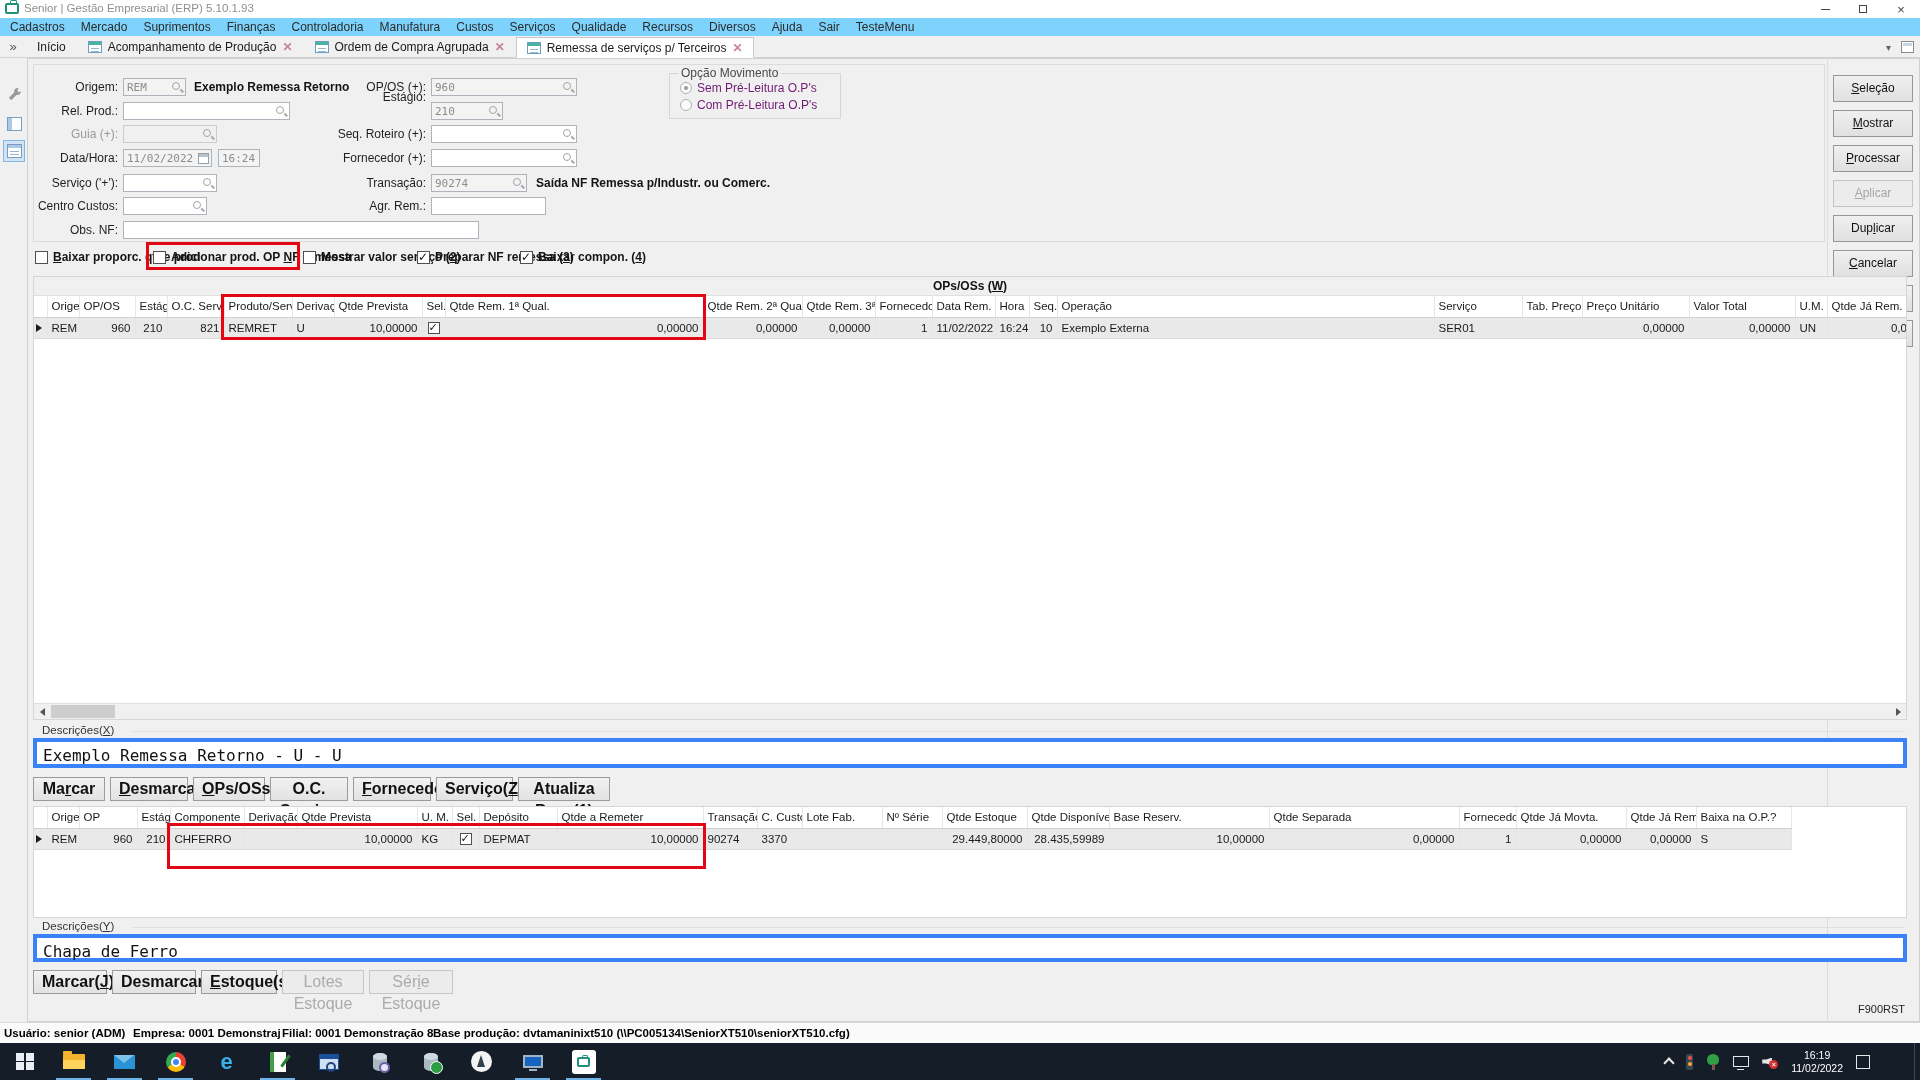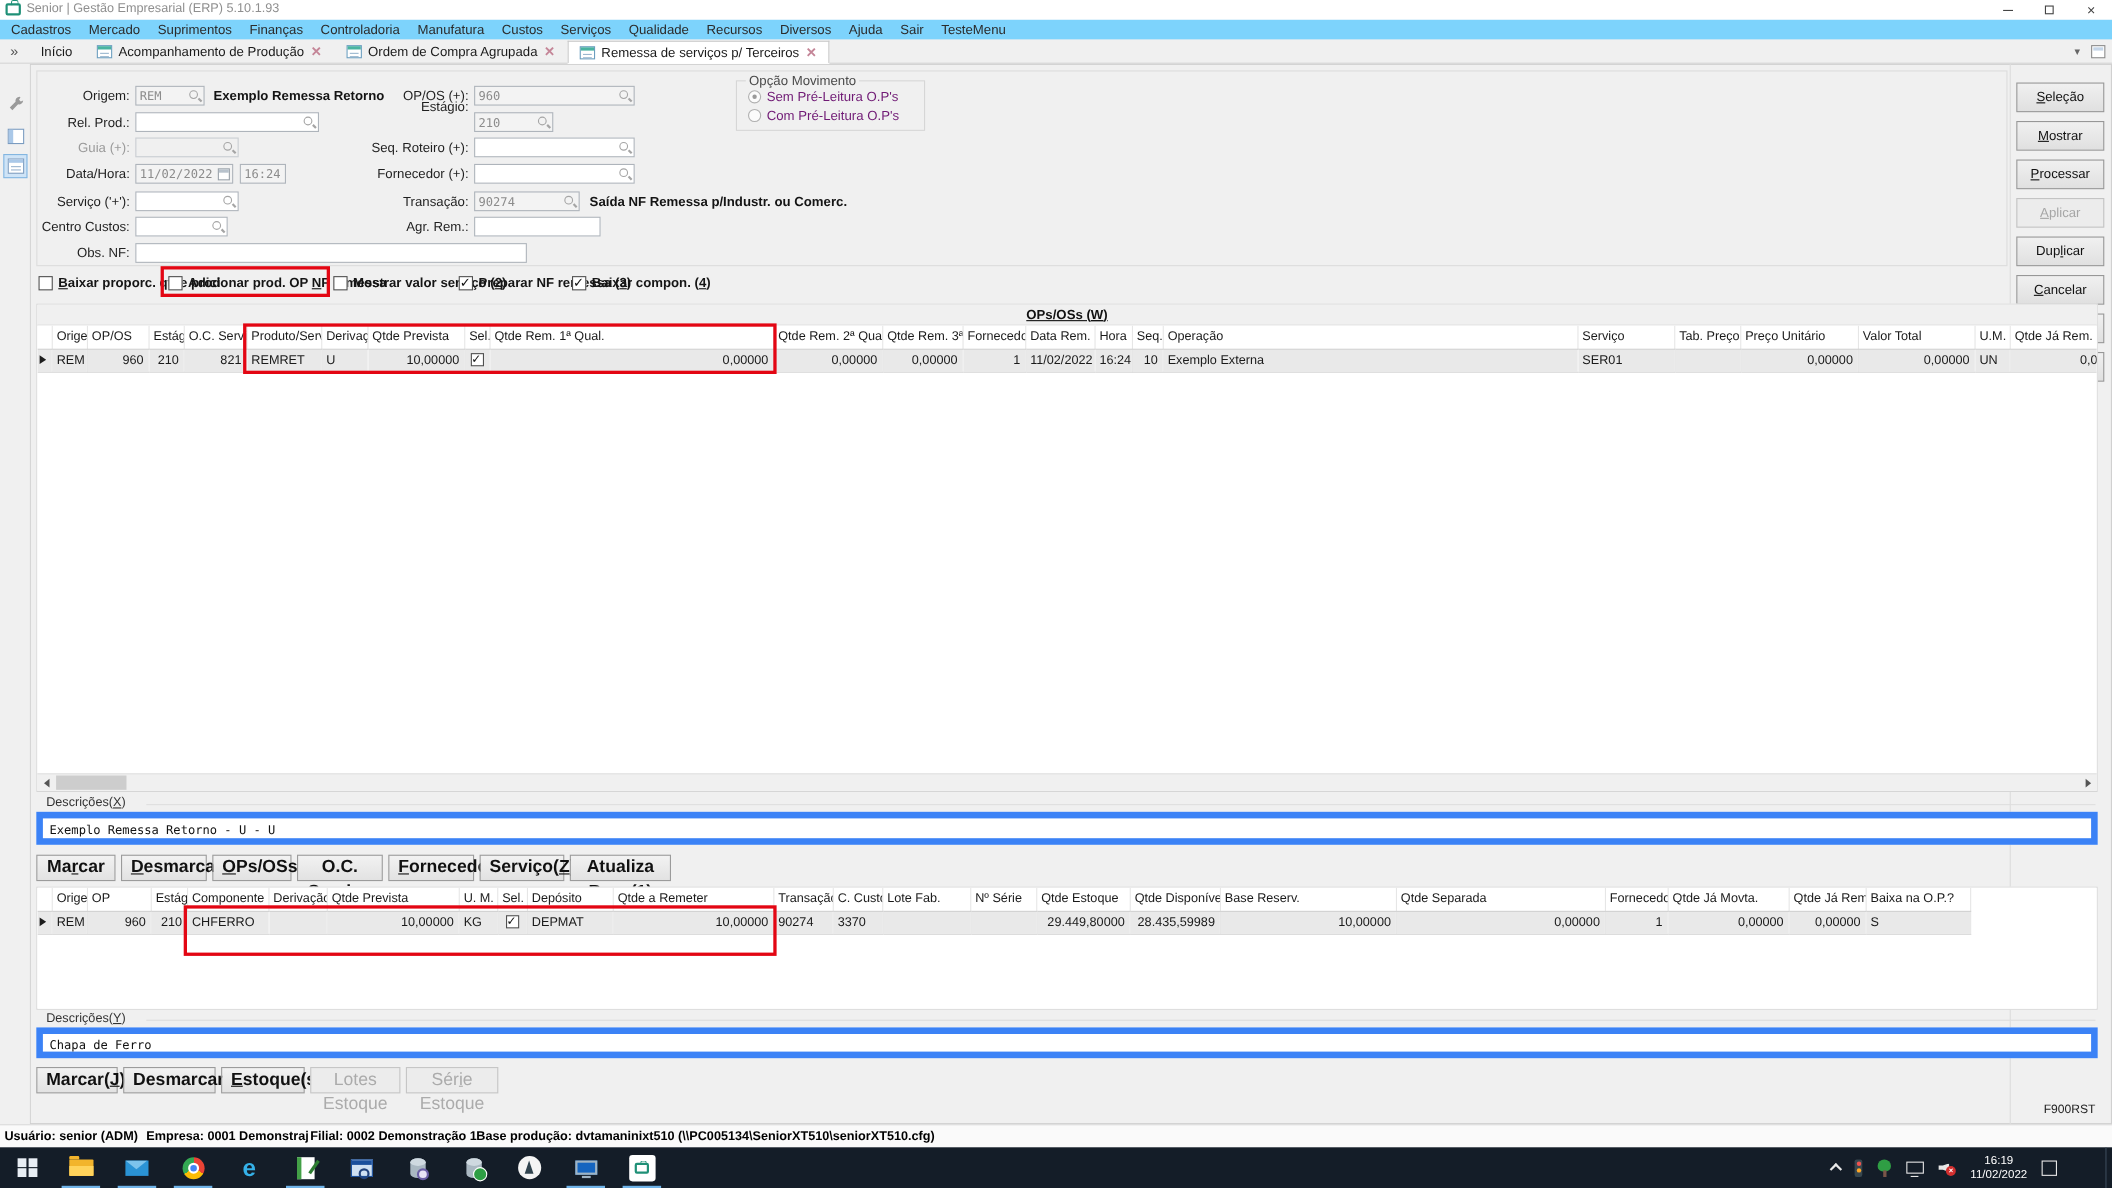--- a/index.html
+++ b/index.html
@@ -77,21 +77,21 @@
   .abtn.disabled { color:#a6a6a6; background:#ececec; border-color:#c3c3c3; }
 
   
   .chk { position:absolute; top:249px; height:16px; display:flex; align-items:center; gap:5px; white-space:nowrap; }
   .cb { width:13px; height:13px; background:#fff; border:1px solid #4f4f4f; position:relative; flex:none; }
   .cb.checked::after { content:"✓"; font-family:"DejaVu Sans", sans-serif; position:absolute; left:0px; top:-2px; font-size:12px; color:#111; }
   .cb-lbl { font-weight:600; color:#151515; }
 
   
   .grid-group { position:absolute; left:33px; background:#fff; border:1px solid #d6d6d6; display:flex; flex-direction:column; }
-  .grid-title { background:#f0f0f0; text-align:center; font-weight:700; color:#111; border-bottom:1px solid #e0e0e0;text-decoration:underline; }
+  .grid-title { background:#f0f0f0; text-align:center; font-weight:700; color:#111; border-bottom:1px solid #e0e0e0; }
   .grid-scroll { overflow:hidden; flex:none; background:#fff; }
   .grid { border-collapse:collapse; table-layout:fixed; }
   .grid th, .grid td { height:21px; padding:0 4px; font-size:11.5px; font-weight:400; text-align:left; white-space:nowrap; overflow:hidden; border-right:1px solid #e6e6e6; }
   .grid thead tr { background:#fff; }
   .grid thead tr th { border-bottom:1px solid #cfcfcf; }
   .grid tbody tr { background:#e9e9e9; }
   .grid tbody tr td { border-bottom:1px solid #dcdcdc; }
   .grid td.n { text-align:right; }
   .grid .ctr { text-align:center; }
   .grid .mk { padding:0 2px; }
@@ -103,21 +103,21 @@
   .sb-btn { position:absolute; top:0; width:16px; height:15px; display:flex; align-items:center; justify-content:center; }
   .sb-btn.left { left:0; } .sb-btn.right { right:0; }
   .tri-l { width:0; height:0; border-right:5px solid #555; border-top:4px solid transparent; border-bottom:4px solid transparent; }
   .tri-r { width:0; height:0; border-left:5px solid #555; border-top:4px solid transparent; border-bottom:4px solid transparent; }
   .sb-thumb { position:absolute; left:17px; top:1px; width:64px; height:13px; background:#cdcdcd; }
 
   
   .desc-group { position:absolute; left:33px; width:1874px; height:48px; }
   .desc-group::before { content:""; position:absolute; top:7px; left:100px; right:2px; border-top:1px solid #dedede; }
   .desc-legend { position:absolute; top:0; left:6px; background:#f0f0f0; padding:0 3px; color:#333; font-size:11.5px; }
-  .desc-box { position:absolute; left:0; right:0; top:14px; height:30px; background:#fff; border:6px solid #3b82f6; font-family:"DejaVu Sans Mono", monospace; font-size:11px; color:#111; padding:4px 6px; }
+  .desc-box { position:absolute; left:0; right:0; top:14px; height:30px; background:#fff; border:4px solid #3b82f6; font-family:"DejaVu Sans Mono", monospace; font-size:16px; color:#111; padding:4px 6px; }
 
   
   .btn-row { position:absolute; left:33px; display:flex; gap:5px; }
   .gbtn { height:24px; background:linear-gradient(#f2f2f2,#e2e2e2); border:1px solid #9b9b9b; font-family:"Liberation Sans", sans-serif; font-size:16px; color:#111; text-align:center; line-height:22px; padding:0 8px; font-weight:600; }
   .gbtn.disabled { color:#ababab; background:#ececec; border-color:#c6c6c6; font-weight:400; }
 
   
   .redbox { position:absolute; border:3px solid #e30613; pointer-events:none; z-index:5; }
 
   .screen-code { position:absolute; right:15px; top:1003px; font-size:11px; color:#222; }
@@ -600,21 +600,21 @@
 
 <div class="redbox" style="left:146px;top:242px;width:154px;height:28px;"></div>
 <div class="redbox" style="left:221px;top:294px;width:485px;height:46px;"></div>
 <div class="redbox" style="left:167px;top:823px;width:539px;height:46px;"></div>
 
 <span class="screen-code">F900RST</span>
 
 <div class="statusbar">
   <span style="left:4px;">Usuário: senior (ADM)</span>
   <span style="left:133px;">Empresa: 0001 Demonstraj</span>
-  <span style="left:282px;">Filial: 0002 Demonstração 1</span>
+  <span style="left:282px;">Filial: 0001 Demonstração 8</span>
   <span style="left:433px;">Base produção: dvtamaninixt510 (\\PC005134\SeniorXT510\seniorXT510.cfg)</span>
 </div>
 
 <div class="taskbar">
   <div class="tb-apps">
     <div class="tb-cell start">
         <span class="winlogo">
           <i></i>
           <i></i>
           <i></i>

